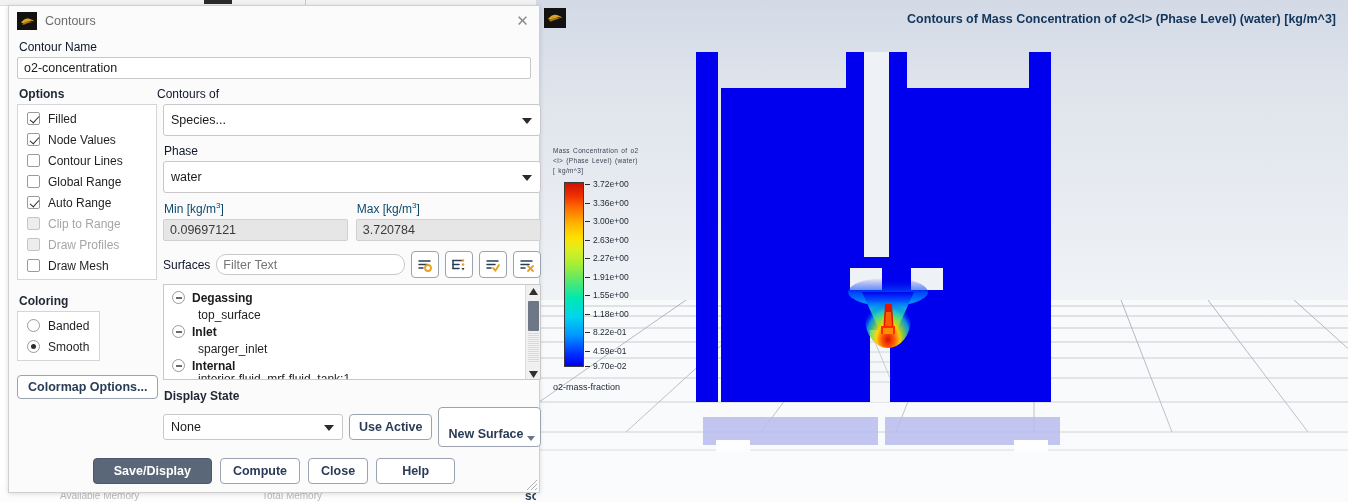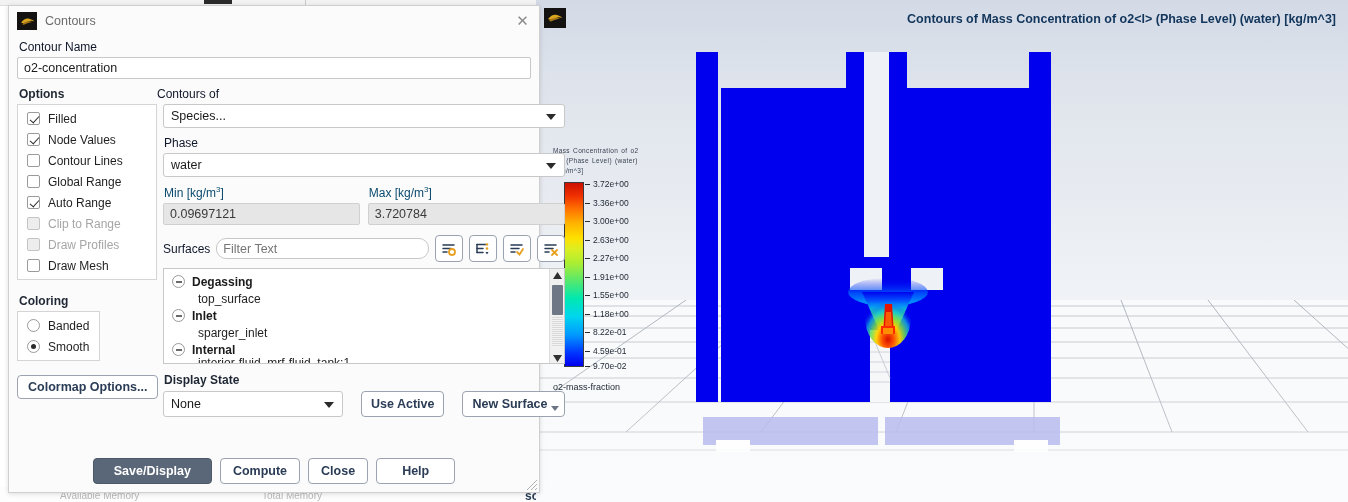--- a/index.html
+++ b/index.html
@@ -134,21 +134,21 @@
   .rad {
     width: 13px; height: 13px; border: 1px solid #9a9a9a; background: #fff;
     border-radius: 50%; margin-right: 8px; position: relative; flex: none;
   }
   .rad.on::after {
     content: ""; position: absolute; left: 3px; top: 3px;
     width: 5px; height: 5px; background: #2b2b2b; border-radius: 50%;
   }
 
   .sel {
-    position: relative; width: 100%; height: 24px;
+    position: relative; width: 100%; height: 32px;
     border: 1px solid #c8c8c8; background: #ffffff; border-radius: 3px;
     display: flex; align-items: center; padding: 0 22px 0 7px;
     font-size: 12.5px; color: #1a1a1a; cursor: pointer;
   }
   .sel .arrow {
     position: absolute; right: 8px; top: 50%; margin-top: -2px;
     width: 0; height: 0; border-left: 5px solid transparent;
     border-right: 5px solid transparent; border-top: 6px solid #2b2b2b;
   }
 
@@ -589,27 +589,27 @@
               <div class="sbar-track"></div>
               <div class="sbar-btn" style="bottom:0">
                 <svg width="9" height="7" viewBox="0 0 9 7">
                     <path d="M0 0 L9 0 L4.5 7 Z" fill="#303030"></path>
                   </svg>
               </div>
             </div>
           </div>
 
           <div class="lbl-b" style="margin:9px 0 4px 1px">Display State</div>
-          <div style="display:flex; align-items:center; gap:18px">
+          <div style="display:flex; align-items:center; gap:6px">
             <div class="sel" style="width:180px; height:26px">
               <span>None</span>
               <span class="arrow"></span>
             </div>
             <button class="btn" style="padding:5px 9px">Use Active</button>
-            <div class="btn" style="padding:5px 16px 5px 9px; position:relative">
+            <div class="btn" style="padding:19px 16px 5px 9px; position:relative">
               <span>New Surface</span>
               <span style="position:absolute; right:5px; bottom:5px; width:0;height:0;border-left:4px solid transparent;border-right:4px solid transparent;border-top:5px solid #6b7585"></span>
             </div>
           </div>
 
         </div>
       </div>
     </div>
 
     <div class="footbar">

